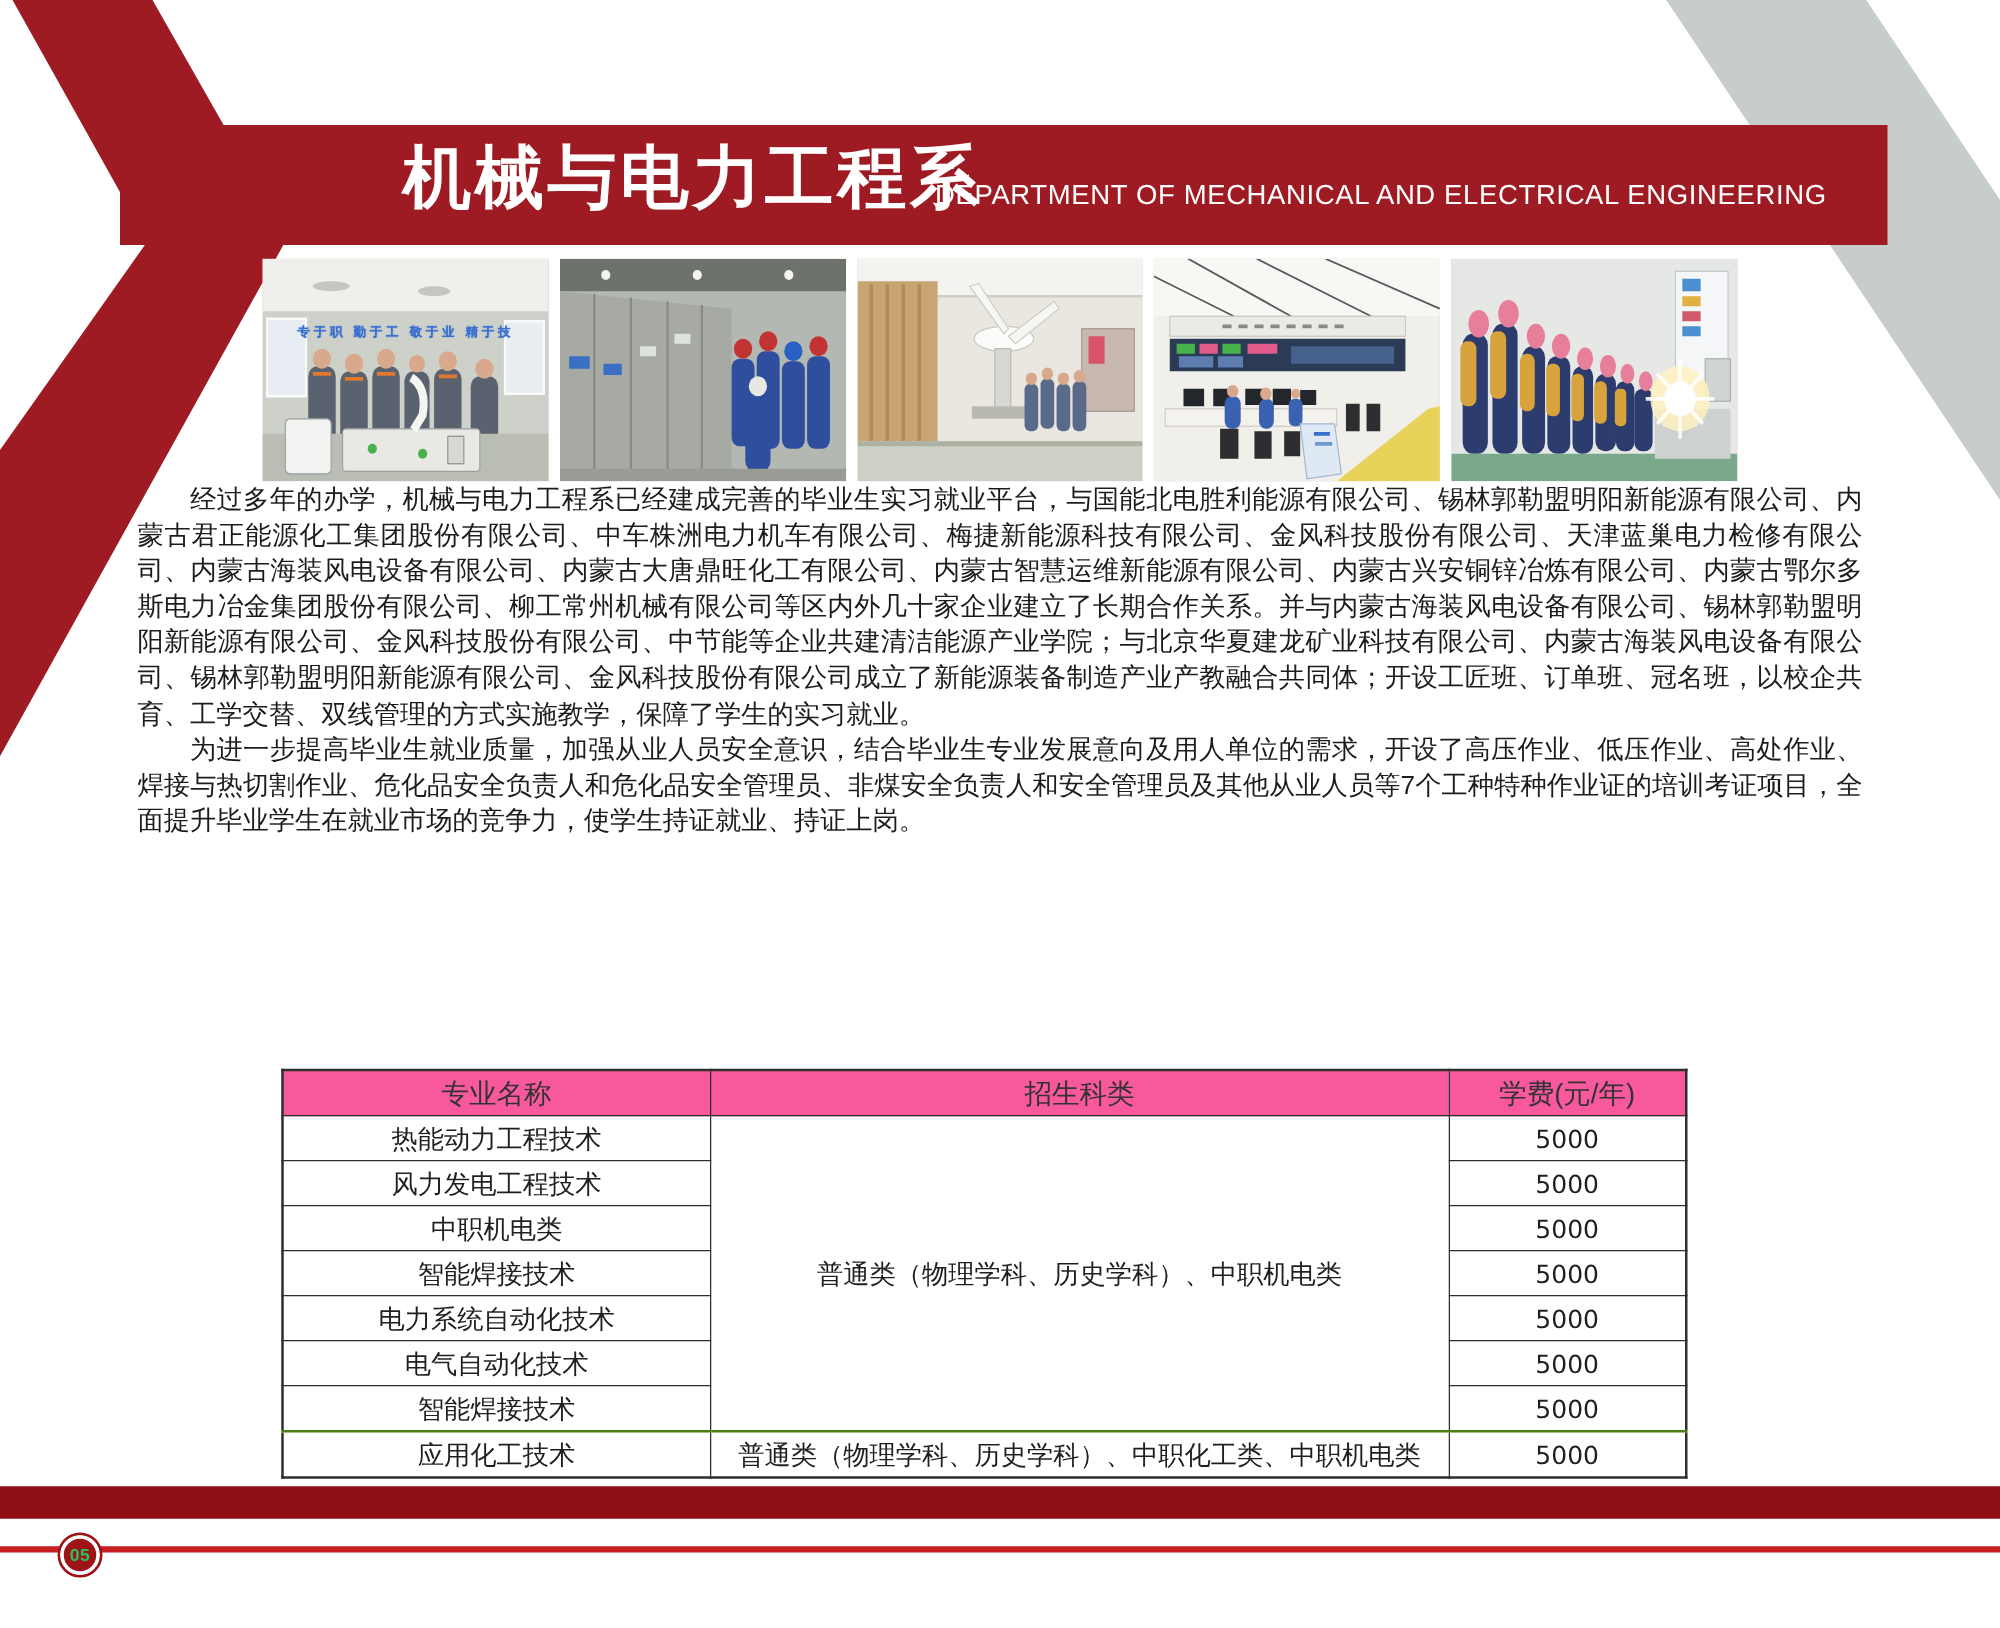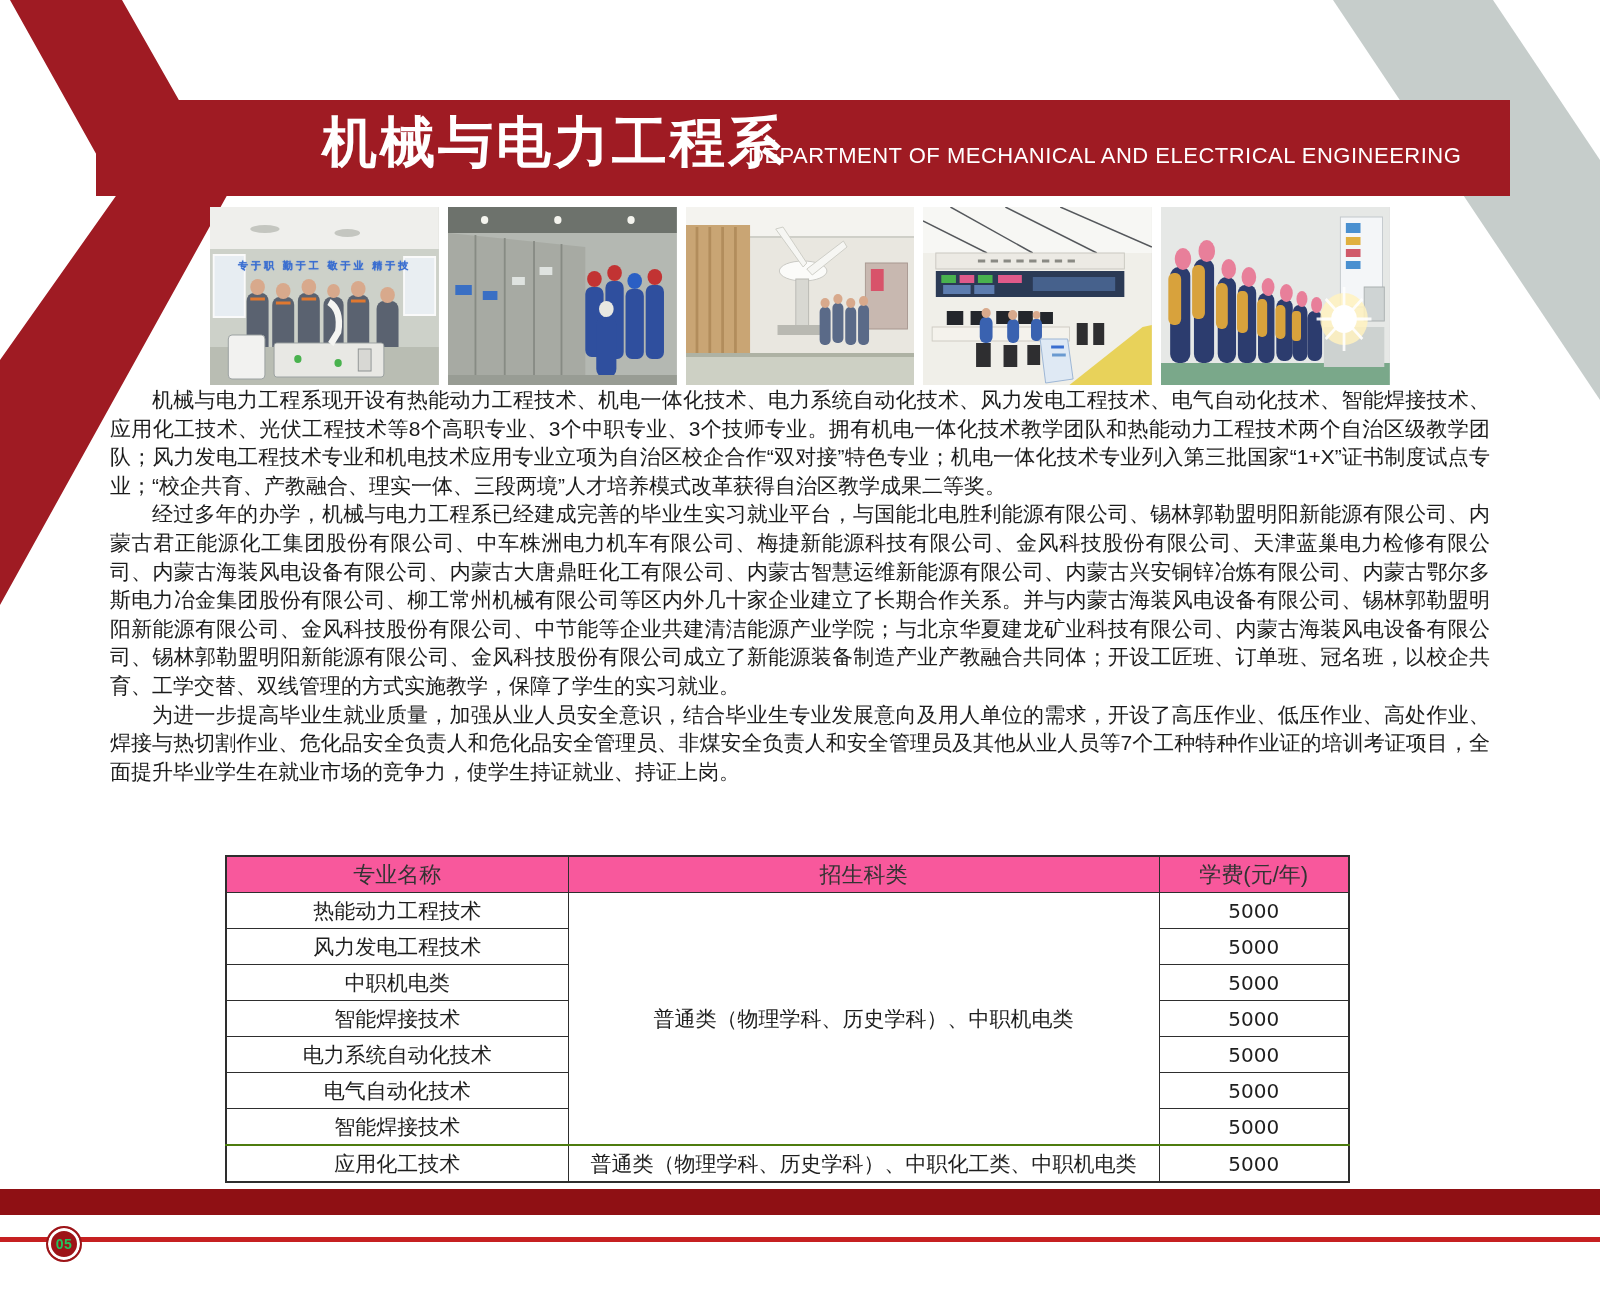--- a/index.html
+++ b/index.html
@@ -269,21 +269,20 @@
           <line x1="200" y1="80" x2="200" y2="144"></line>
             <line x1="170" y1="112" x2="230" y2="112"></line>
           <line x1="180" y1="92" x2="220" y2="132"></line>
             <line x1="220" y1="92" x2="180" y2="132"></line>
         </g>
       </svg>
     </div>
   </div>
 
   <div class="content">
-    <p>机械与电力工程系现开设有热能动力工程技术、机电一体化技术、电力系统自动化技术、风力发电工程技术、电气自动化技术、智能焊接技术、应用化工技术、光伏工程技术等8个高职专业、3个中职专业、3个技师专业。拥有机电一体化技术教学团队和热能动力工程技术两个自治区级教学团队；风力发电工程技术专业和机电技术应用专业立项为自治区校企合作“双对接”特色专业；机电一体化技术专业列入第三批国家“1+X”证书制度试点专业；“校企共育、产教融合、理实一体、三段两境”人才培养模式改革获得自治区教学成果二等奖。</p>
     <p>经过多年的办学，机械与电力工程系已经建成完善的毕业生实习就业平台，与国能北电胜利能源有限公司、锡林郭勒盟明阳新能源有限公司、内蒙古君正能源化工集团股份有限公司、中车株洲电力机车有限公司、梅捷新能源科技有限公司、金风科技股份有限公司、天津蓝巢电力检修有限公司、内蒙古海装风电设备有限公司、内蒙古大唐鼎旺化工有限公司、内蒙古智慧运维新能源有限公司、内蒙古兴安铜锌冶炼有限公司、内蒙古鄂尔多斯电力冶金集团股份有限公司、柳工常州机械有限公司等区内外几十家企业建立了长期合作关系。并与内蒙古海装风电设备有限公司、锡林郭勒盟明阳新能源有限公司、金风科技股份有限公司、中节能等企业共建清洁能源产业学院；与北京华夏建龙矿业科技有限公司、内蒙古海装风电设备有限公司、锡林郭勒盟明阳新能源有限公司、金风科技股份有限公司成立了新能源装备制造产业产教融合共同体；开设工匠班、订单班、冠名班，以校企共育、工学交替、双线管理的方式实施教学，保障了学生的实习就业。</p>
     <p>为进一步提高毕业生就业质量，加强从业人员安全意识，结合毕业生专业发展意向及用人单位的需求，开设了高压作业、低压作业、高处作业、焊接与热切割作业、危化品安全负责人和危化品安全管理员、非煤安全负责人和安全管理员及其他从业人员等7个工种特种作业证的培训考证项目，全面提升毕业学生在就业市场的竞争力，使学生持证就业、持证上岗。</p>
   </div>
 
   <table class="admission">
     <colgroup>
         <col style="width:342px">
         <col style="width:591px">
         <col style="width:190px">
       </colgroup>

